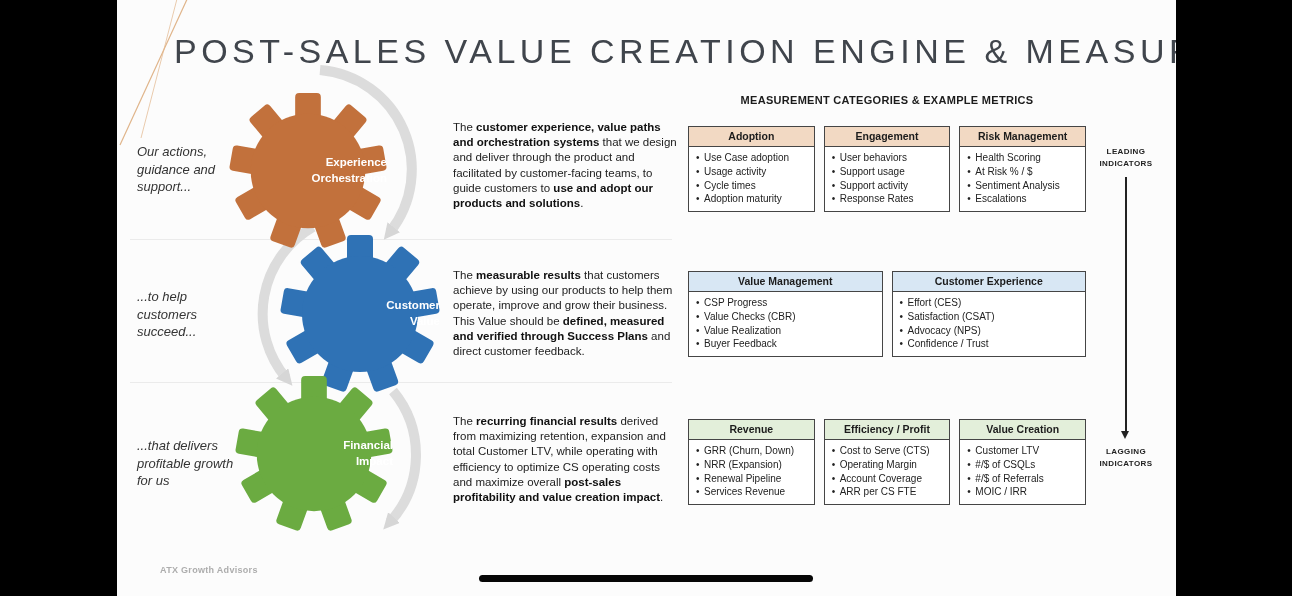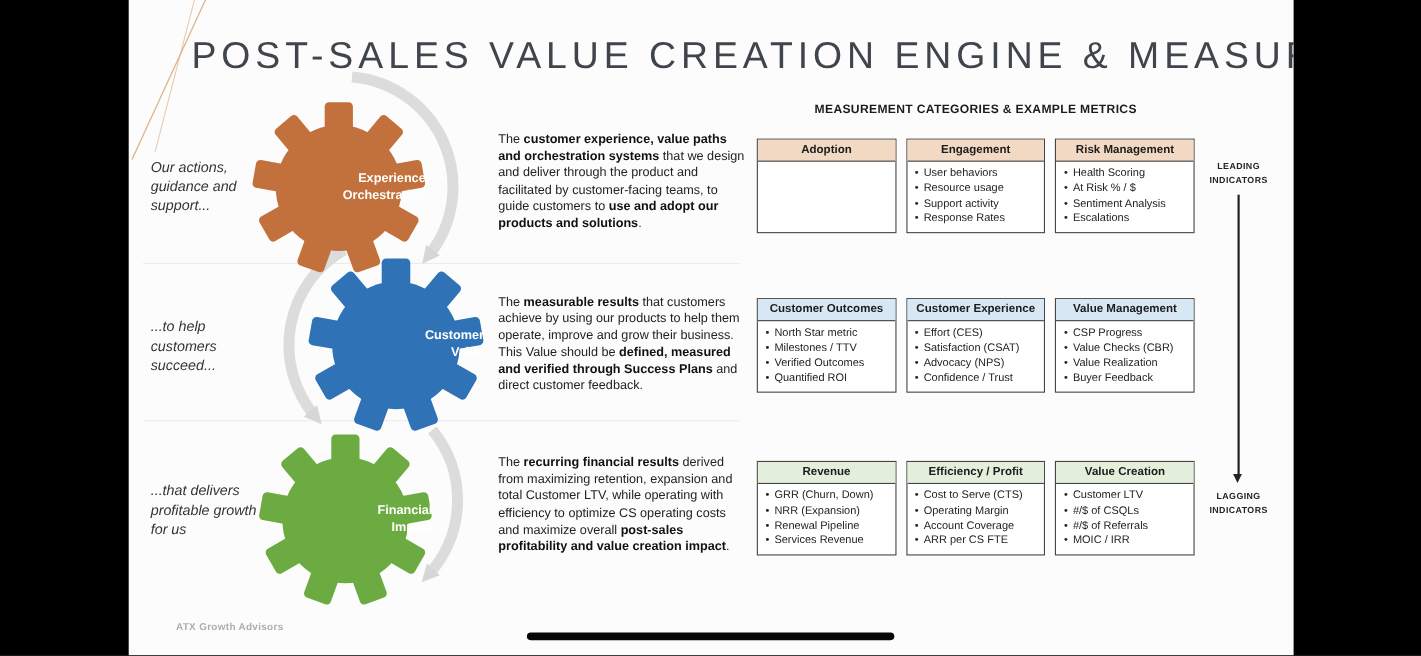--- a/index.html
+++ b/index.html
@@ -19,21 +19,21 @@
   .arcs { position:absolute; left:0; top:50px; }
 
   .side-label { position:absolute; left:20px; width:108px; font-size:13px; line-height:1.35;
                 color:#333;font-style:italic; }
   .sl1 { top:143px; } .sl2 { top:288px; } .sl3 { top:437px; }
 
   .gear { position:absolute; }
   .gear svg { display:block; width:100%; height:100%; }
   .gear-o { left:112px; top:92px;  width:158px; height:158px; }
   .gear-b { left:163px; top:234px; width:160px; height:160px; }
-  .gear-g { left:118px; top:394px; width:158px; height:158px; }
+  .gear-g { left:118px; top:375px; width:158px; height:158px; }
   .gear-label { position:absolute; inset:0; display:flex; flex-direction:column;
                 align-items:flex-end; justify-content:center; color:#fff; font-weight:bold;
                 font-size:11.5px; line-height:1.35; text-align:center; }
 
   .para { position:absolute; left:336px; width:226px; font-size:11.5px; line-height:1.32;
           color:#222; }
   .para .b { font-weight:bold; color:#111; }
   .pa1 { top:120px; } .pa2 { top:268px; } .pa3 { top:414px; }
 
   .meas-head { position:absolute; left:571px; top:94px; width:398px; text-align:center;
@@ -161,69 +161,66 @@
 
     <p class="para pa2"><span>The </span><span class="b">measurable results</span><span> that customers achieve by using our products to help them operate, improve and grow their business. This Value should be </span><span class="b">defined, measured and verified through Success Plans</span><span> and direct customer feedback.</span></p>
 
     <p class="para pa3"><span>The </span><span class="b">recurring financial results</span><span> derived from maximizing retention, expansion and total Customer LTV, while operating with efficiency to optimize CS operating costs and maximize overall </span><span class="b">post-sales profitability and value creation impact</span><span>.</span></p>
 
     <div class="meas-head">MEASUREMENT CATEGORIES &amp; EXAMPLE METRICS</div>
 
     <div class="grid-row gr1">
       <div class="mbox">
         <div class="mbox-head" style="background: rgb(242, 217, 195);">Adoption</div>
+        <ul class="mbox-list">
+          <li>Use Case adoption</li>
+          <li>Usage activity</li>
+          <li>Cycle times</li>
+          <li>Adoption maturity</li>
+        </ul>
       </div>
       <div class="mbox">
         <div class="mbox-head" style="background: rgb(242, 217, 195);">Engagement</div>
         <ul class="mbox-list">
           <li>User behaviors</li>
-          <li>Resource usage</li>
+          <li>Support usage</li>
           <li>Support activity</li>
           <li>Response Rates</li>
         </ul>
       </div>
       <div class="mbox">
         <div class="mbox-head" style="background: rgb(242, 217, 195);">Risk Management</div>
         <ul class="mbox-list">
           <li>Health Scoring</li>
           <li>At Risk % / $</li>
           <li>Sentiment Analysis</li>
           <li>Escalations</li>
         </ul>
       </div>
     </div>
 
     <div class="grid-row gr2">
       <div class="mbox">
-        <div class="mbox-head" style="background: rgb(216, 231, 244);">Customer Outcomes</div>
-        <ul class="mbox-list">
-          <li>North Star metric</li>
-          <li>Milestones / TTV</li>
-          <li>Verified Outcomes</li>
-          <li>Quantified ROI</li>
+        <div class="mbox-head" style="background: rgb(216, 231, 244);">Value Management</div>
+        <ul class="mbox-list">
+          <li>CSP Progress</li>
+          <li>Value Checks (CBR)</li>
+          <li>Value Realization</li>
+          <li>Buyer Feedback</li>
         </ul>
       </div>
       <div class="mbox">
         <div class="mbox-head" style="background: rgb(216, 231, 244);">Customer Experience</div>
         <ul class="mbox-list">
           <li>Effort (CES)</li>
           <li>Satisfaction (CSAT)</li>
           <li>Advocacy (NPS)</li>
           <li>Confidence / Trust</li>
         </ul>
       </div>
-      <div class="mbox">
-        <div class="mbox-head" style="background: rgb(216, 231, 244);">Value Management</div>
-        <ul class="mbox-list">
-          <li>CSP Progress</li>
-          <li>Value Checks (CBR)</li>
-          <li>Value Realization</li>
-          <li>Buyer Feedback</li>
-        </ul>
-      </div>
     </div>
 
     <div class="grid-row gr3">
       <div class="mbox">
         <div class="mbox-head" style="background: rgb(227, 239, 218);">Revenue</div>
         <ul class="mbox-list">
           <li>GRR (Churn, Down)</li>
           <li>NRR (Expansion)</li>
           <li>Renewal Pipeline</li>
           <li>Services Revenue</li>

